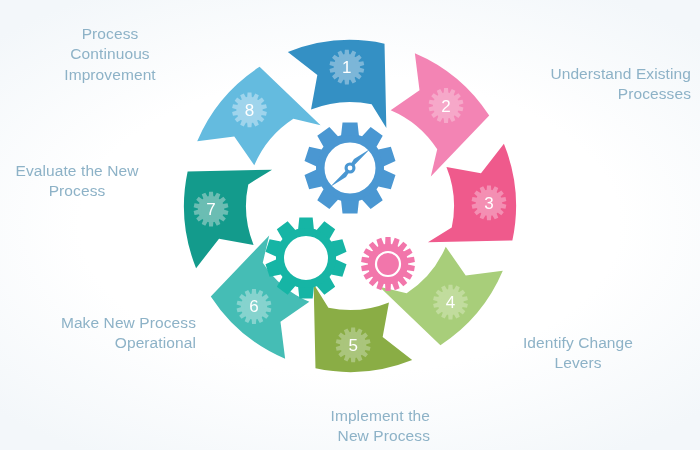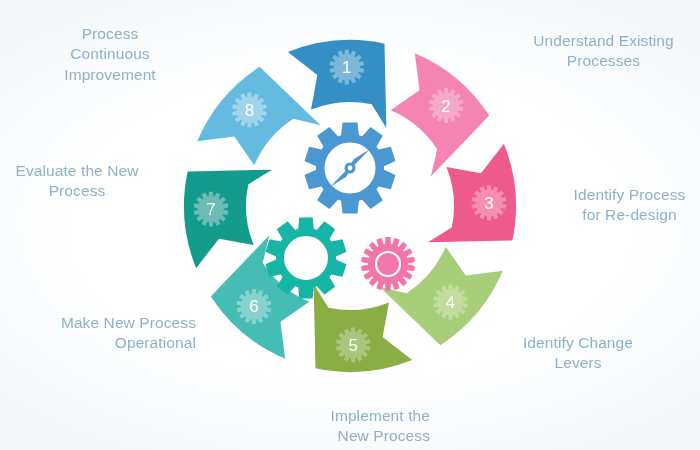--- a/index.html
+++ b/index.html
@@ -38,21 +38,21 @@
   }
   .label {
     position: absolute;
     color: #8db2c7;
     font-size: 15.5px;
     line-height: 1.32;
     font-family: "Liberation Sans", sans-serif;
     white-space: pre-line;
     letter-spacing: 0.1px;
   }
-  .label.r { text-align: center; }
+  .label.r { text-align: right; margin-top: 33px; }
   .label.c { text-align: center; }
 
   #lbl-1 { left: 516px; top: 31px;  width: 175px; }
   #lbl-2 { left: 562px; top: 185px; width: 135px; }
   #lbl-3 { left: 508px; top: 333px; width: 140px; text-align: center; }
   #lbl-4 { left: 266px; top: 406px; width: 164px; text-align: right; }
   #lbl-5 { left: 6px;   top: 313px; width: 190px; text-align: right; }
   #lbl-6 { left: 2px;   top: 161px; width: 150px; }
   #lbl-7 { left: 40px;  top: 24px;  width: 140px; text-align: center; }
 </style>
@@ -153,22 +153,20 @@
         <path id="pinkteeth" d="M-2.90,-19.79 L-2.59,-26.88 L2.59,-26.88 L2.90,-19.79 L4.04,-19.59 L6.76,-26.14 L11.62,-24.37 L9.50,-17.60 L10.49,-17.03 L15.29,-22.25 L19.26,-18.92 L14.94,-13.29 L15.68,-12.41 L21.98,-15.68 L24.57,-11.20 L18.59,-7.38 L18.98,-6.30 L26.02,-7.22 L26.92,-2.12 L19.99,-0.58 L19.99,0.58 L26.92,2.12 L26.02,7.22 L18.98,6.30 L18.59,7.38 L24.57,11.20 L21.98,15.68 L15.68,12.41 L14.94,13.29 L19.26,18.92 L15.29,22.25 L10.49,17.03 L9.50,17.60 L11.62,24.37 L6.76,26.14 L4.04,19.59 L2.90,19.79 L2.59,26.88 L-2.59,26.88 L-2.90,19.79 L-4.04,19.59 L-6.76,26.14 L-11.62,24.37 L-9.50,17.60 L-10.49,17.03 L-15.29,22.25 L-19.26,18.92 L-14.94,13.29 L-15.68,12.41 L-21.98,15.68 L-24.57,11.20 L-18.59,7.38 L-18.98,6.30 L-26.02,7.22 L-26.92,2.12 L-19.99,0.58 L-19.99,-0.58 L-26.92,-2.12 L-26.02,-7.22 L-18.98,-6.30 L-18.59,-7.38 L-24.57,-11.20 L-21.98,-15.68 L-15.68,-12.41 L-14.94,-13.29 L-19.26,-18.92 L-15.29,-22.25 L-10.49,-17.03 L-9.50,-17.60 L-11.62,-24.37 L-6.76,-26.14 L-4.04,-19.59 Z" fill="#f276ab"></path>
         <circle cx="0" cy="0" r="20" fill="#f276ab"></circle>
         <circle cx="0" cy="0" r="12" fill="none" stroke="#ffffff" stroke-width="2.2"></circle>
       </g>
     </g>
   </svg>
 
   <div class="label r" id="lbl-1">Understand Existing
 Processes</div>
 
-  <div class="label r" id="lbl-2">Identify Process
-for Re-design</div>
 
   <div class="label c" id="lbl-3">Identify Change
 Levers</div>
 
   <div class="label c" id="lbl-4">Implement the
 New Process</div>
 
   <div class="label c" id="lbl-5">Make New Process
 Operational</div>
 

